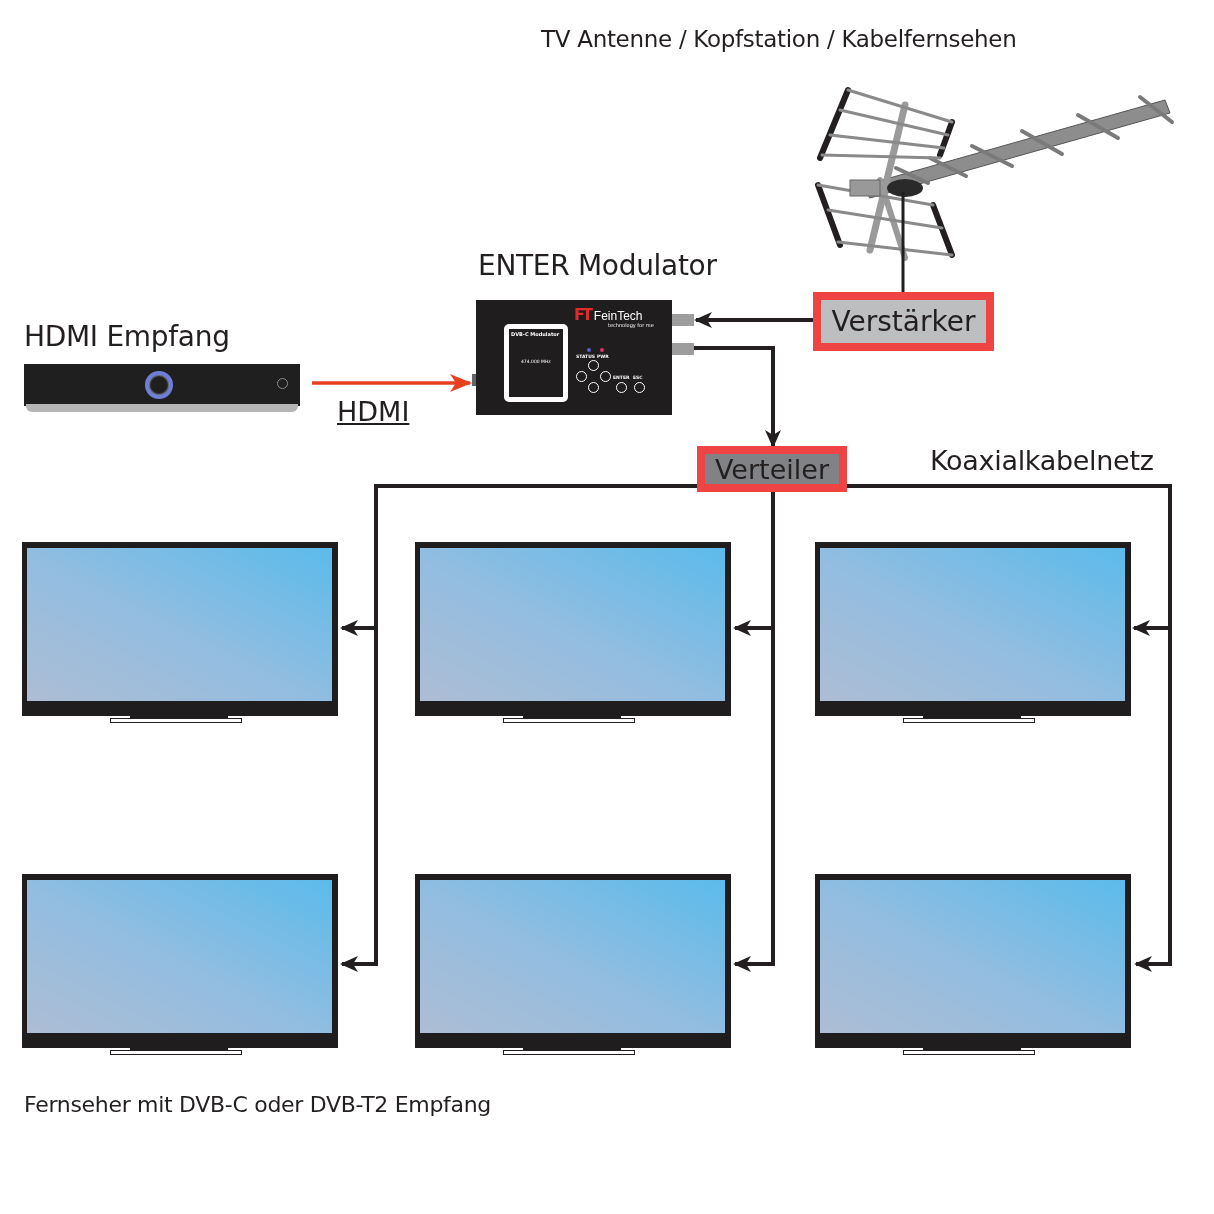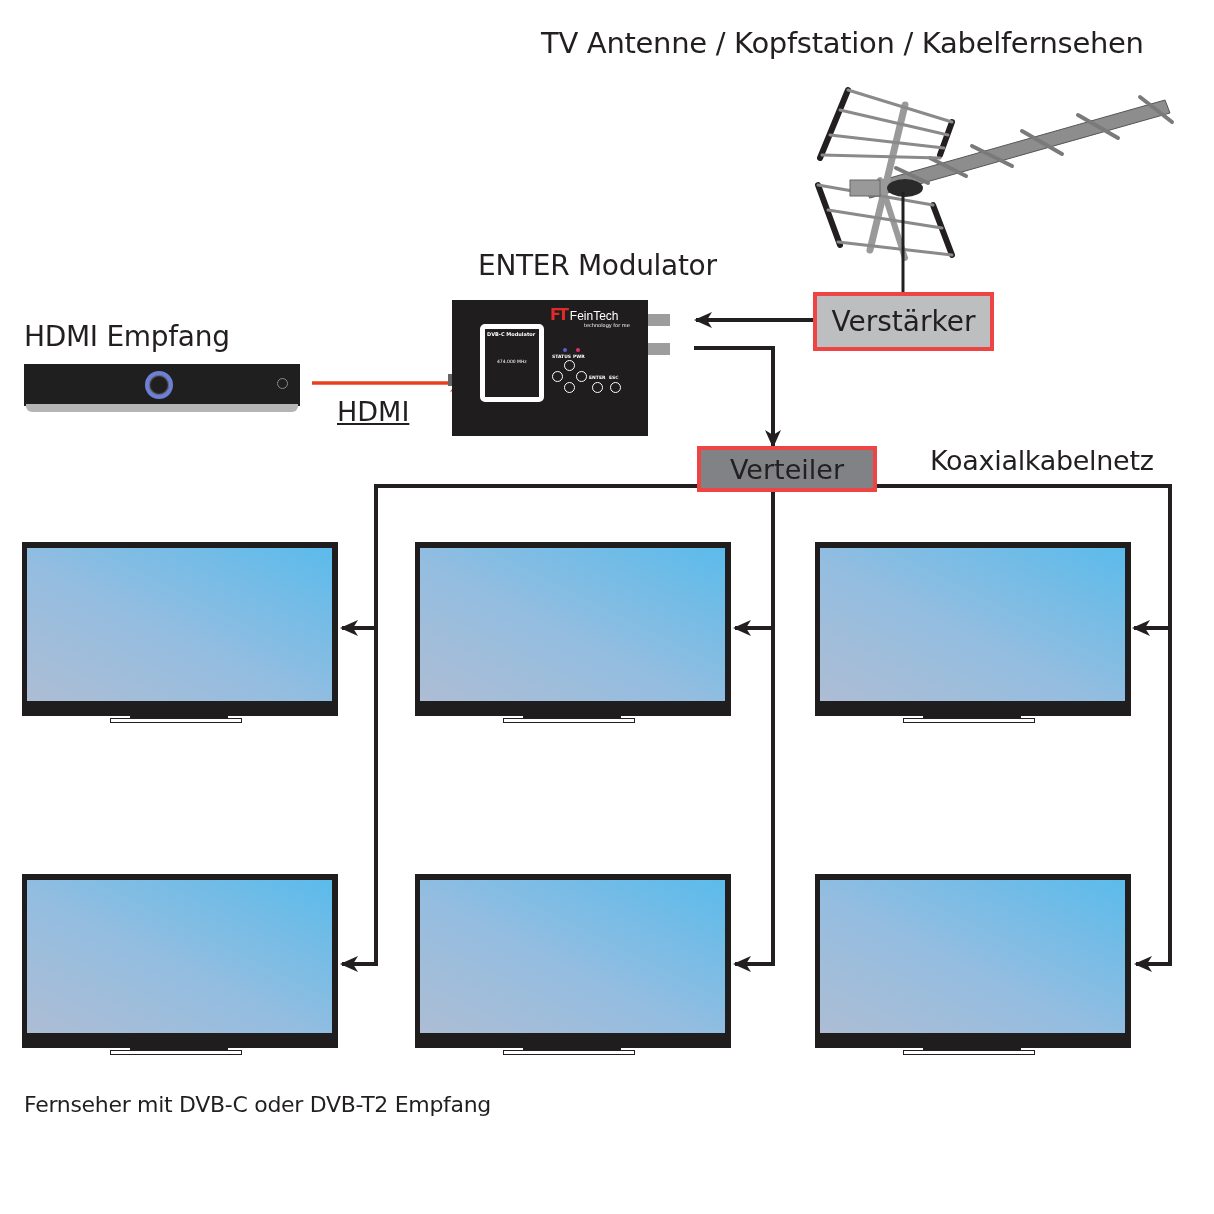--- a/index.html
+++ b/index.html
@@ -1,42 +1,42 @@
 <!DOCTYPE html>
 <html><head>
 <meta charset="utf-8">
 <style>
   html, body { margin: 0; padding: 0; background: #ffffff; }
   body { width: 1214px; height: 1214px; position: relative; overflow: hidden;
          font-family: "DejaVu Sans", "Liberation Sans", sans-serif; color: #231f20; }
   .lbl { position: absolute; white-space: nowrap; color: #231f20; }
-  .t-antenna { left: 541px; top: 26px; font-size: 29px; letter-spacing: -0.3px; }
+  .t-antenna { left: 541px; top: 26px; font-size: 23px; letter-spacing: -0.3px; }
   .t-modulator { left: 478px; top: 249px; font-size: 28px; letter-spacing: -0.3px; }
   .t-quelle { left: 24px; top: 320px; font-size: 28px; letter-spacing: -0.3px; }
   .t-hdmi { left: 337px; top: 396px; font-size: 27px; text-decoration: underline; }
   .t-koax { left: 930px; top: 445px; font-size: 27px; letter-spacing: -0.3px; }
   .t-footer { left: 24px; top: 1092px; font-size: 22px; letter-spacing: -0.3px; }
 
-  .box { position: absolute; border: 4px solid #ef4444; box-sizing: border-box;
+  .box { position: absolute; border: 8px solid #ef4444; box-sizing: border-box;
          display: flex; align-items: center; justify-content: center; font-size: 28px; }
   .amp { left: 813px; top: 292px; width: 181px; height: 59px; background: #bcbec0; }
-  .split { left: 697px; top: 446px; width: 180px; height: 46px; background: #808285; font-size: 27px; }
+  .split { left: 697px; top: 446px; width: 150px; height: 46px; background: #808285; font-size: 27px; }
 
   svg.wires { position: absolute; left: 0; top: 0; }
 
   
   .stb { position: absolute; left: 24px; top: 364px; width: 276px; height: 48px; }
   .stb-body { position: absolute; left: 0; top: 0; width: 276px; height: 42px; background: #1f1f1f; }
   .stb-base { position: absolute; left: 2px; top: 40px; width: 272px; height: 8px; background: #b5b5b5; border-radius: 0 0 6px 6px; }
   .stb-ring { position: absolute; left: 121px; top: 7px; width: 20px; height: 20px; border-radius: 50%;
               border: 4px solid #6f7fd8; box-shadow: inset 0 0 2px #ffffff; }
   .stb-dot { position: absolute; left: 253px; top: 14px; width: 9px; height: 9px; border-radius: 50%; border: 1.5px solid #8a8a8a; }
 
   
-  .mod { position: absolute; left: 452px; top: 300px; width: 196px; height: 136px; background: #1f1d1e; }
+  .mod { position: absolute; left: 476px; top: 300px; width: 196px; height: 115px; background: #1f1d1e; }
   .mod-port { position: absolute; background: #9d9d9d; width: 22px; height: 12px; }
   .mod-port.p1 { left: 196px; top: 14px; }
   .mod-port.p2 { left: 196px; top: 43px; }
   .mod-hdmi-port { position: absolute; left: -4px; top: 74px; width: 4px; height: 12px; background: #666; }
   .mod-screen { position: absolute; left: 28px; top: 24px; width: 64px; height: 78px; background: #1f1d1e;
                 border: 5px solid #ffffff; border-radius: 5px; box-sizing: border-box; }
   .mod-screen-title { position: absolute; left: 2px; top: 2px; font-size: 5px; color: #fff; font-weight: bold; }
   .mod-screen-freq { position: absolute; left: 12px; top: 30px; font-size: 4.5px; color: #fff; }
   .mod-logo { position: absolute; left: 98px; top: 5px; color: #fff; font-size: 12px; }
   .mod-logo .ft { color: #e12b2b; font-weight: bold; font-size: 16px; letter-spacing: -3px; margin-right: 4px; }

